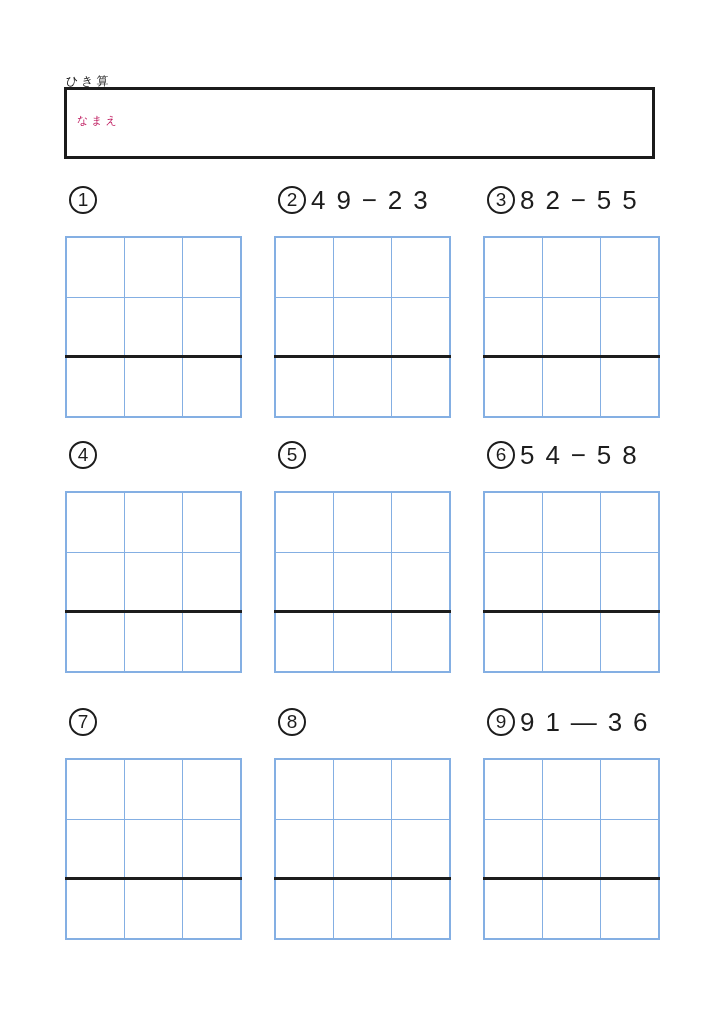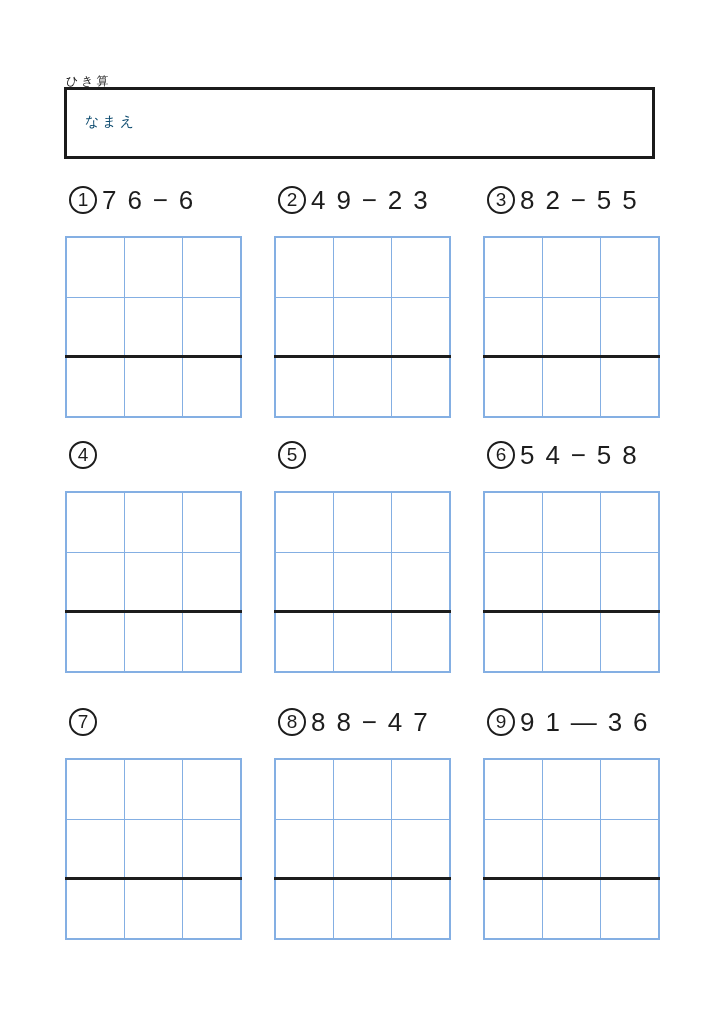--- a/index.html
+++ b/index.html
@@ -26,25 +26,25 @@
     position: absolute;
     left: 64px;
     top: 87px;
     width: 591px;
     height: 72px;
     border: 3px solid #1b1b1b;
     background: #ffffff;
   }
   .name-label {
     position: absolute;
-    left: 18px;
+    left: 10px;
     top: 23px;
-    font-size: 14px;
+    font-size: 11px;
     letter-spacing: 3px;
-    color: #0c4a6e;
+    color: #be185d;
   }
   .problem { position: absolute; width: 178px; }
   .problem-label {
     display: flex;
     align-items: center;
     height: 34px;
     margin-bottom: 19px;
     margin-left: 4px;
     font-size: 26px;
     letter-spacing: 0.42em;
@@ -95,21 +95,20 @@
 
   <div class="worksheet-title">ひき算</div>
 
   <div class="name-box">
     <div class="name-label">なまえ</div>
   </div>
 
   <div class="problem" style="left:65px; top:183px;">
     <div class="problem-label">
       <span class="pnum">1</span>
-        <span class="pexp">76−6</span>
     </div>
     <div class="calc-grid">
       <div class="gl-v v1"></div>
       <div class="gl-v v2"></div>
       <div class="gl-h h1"></div>
       <div class="gl-h h2"></div>
       <div class="answer-line"></div>
     </div>
   </div>
 
@@ -190,21 +189,20 @@
       <div class="gl-v v2"></div>
       <div class="gl-h h1"></div>
       <div class="gl-h h2"></div>
       <div class="answer-line"></div>
     </div>
   </div>
 
   <div class="problem" style="left:274px; top:705px;">
     <div class="problem-label">
       <span class="pnum">8</span>
-        <span class="pexp">88−47</span>
     </div>
     <div class="calc-grid">
       <div class="gl-v v1"></div>
       <div class="gl-v v2"></div>
       <div class="gl-h h1"></div>
       <div class="gl-h h2"></div>
       <div class="answer-line"></div>
     </div>
   </div>
 

